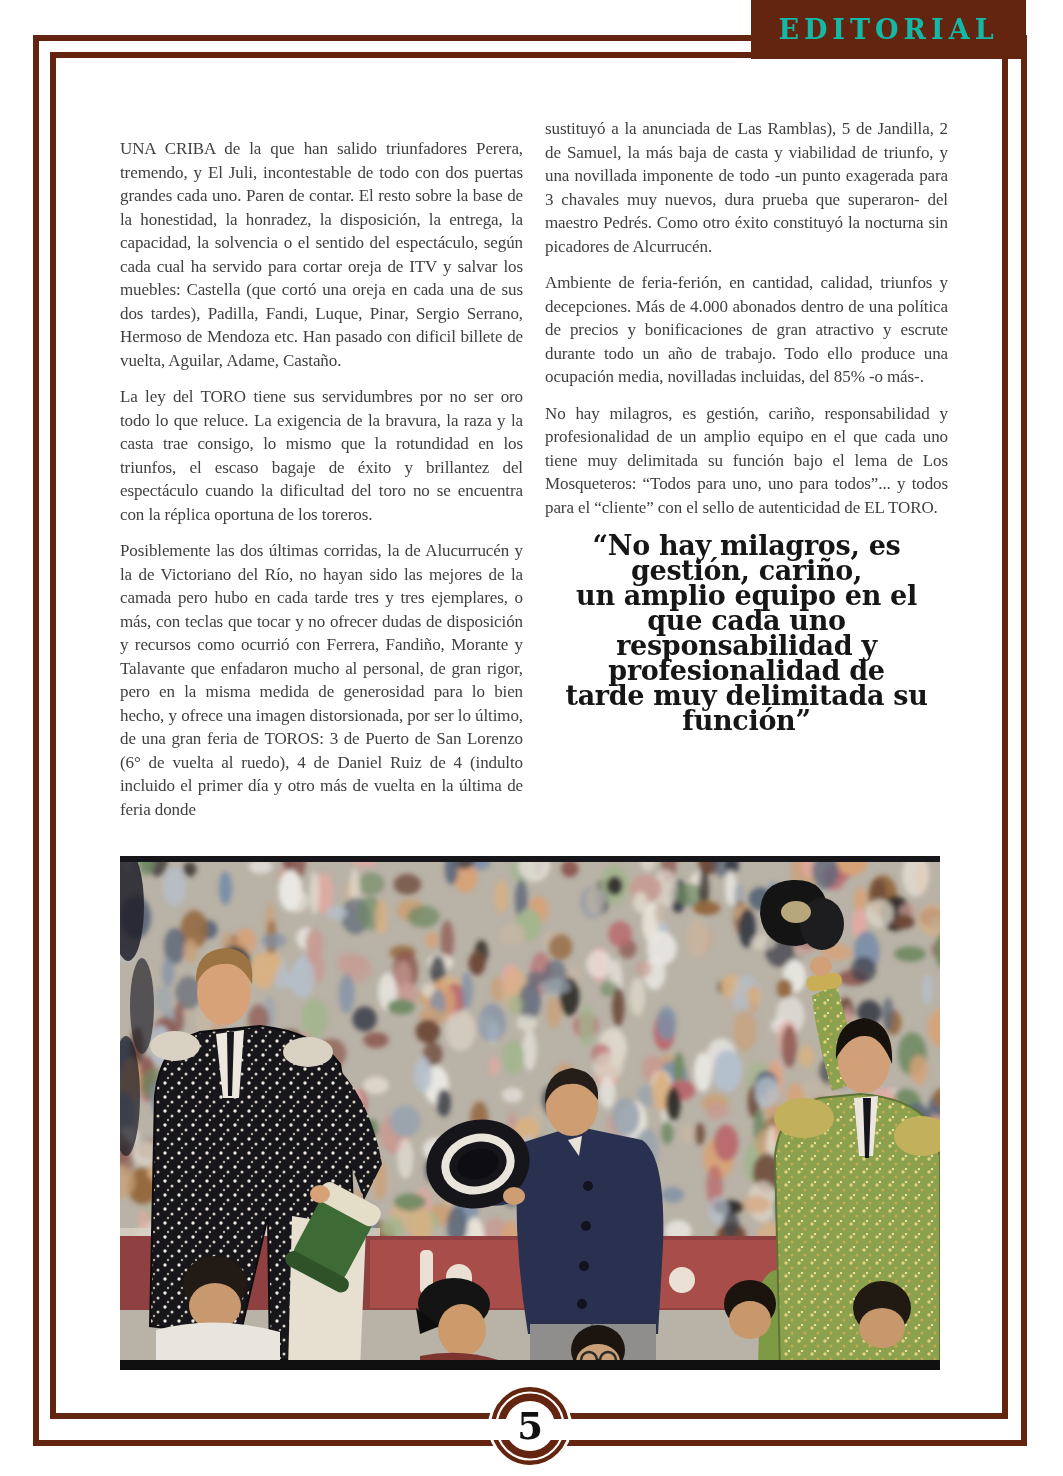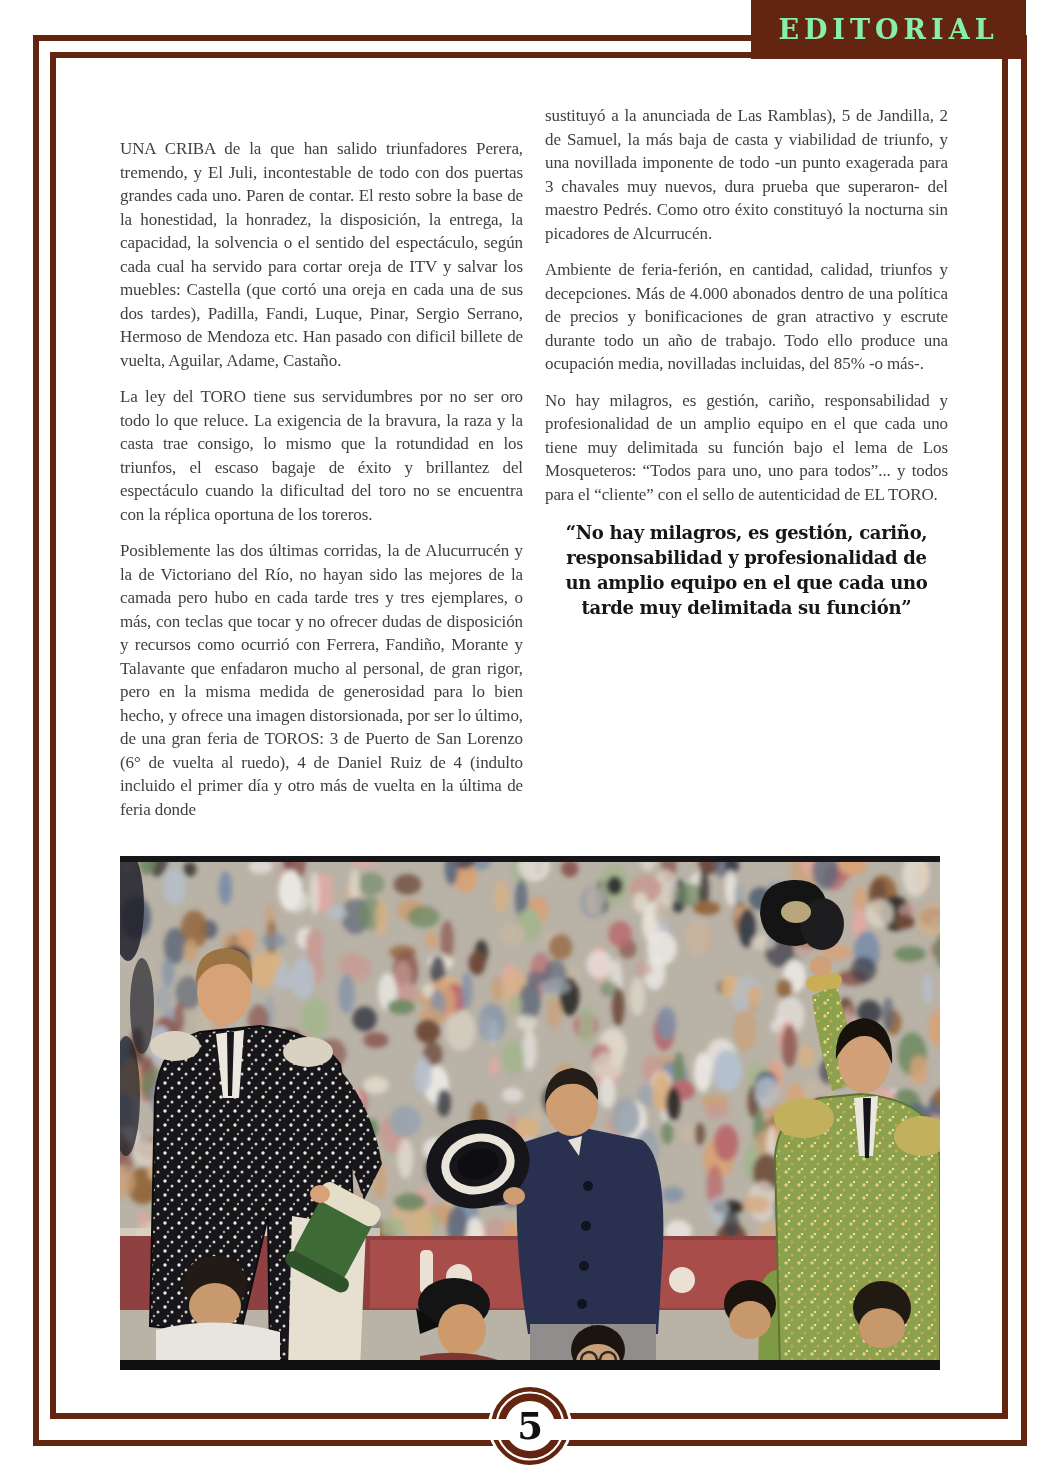--- a/index.html
+++ b/index.html
@@ -5,30 +5,30 @@
   html,body{margin:0;padding:0;background:#ffffff;}
   .page{position:relative;width:1063px;height:1476px;background:#fff;overflow:hidden;
         font-family:"Liberation Serif",serif;}
   
   .frame{position:absolute;border:6px solid #63250f;box-sizing:border-box;}
   .frame-outer{left:33px;top:35px;width:994px;height:1411px;}
   .frame-inner{left:50px;top:52px;width:958px;height:1367px;}
   
   .banner{position:absolute;left:751px;top:0;width:275px;height:59px;background:#63250f;
           display:flex;align-items:center;justify-content:center;z-index:5;}
-  .banner span{color:#86efac;font-family:"DejaVu Serif",serif;font-weight:bold;
+  .banner span{color:#14b8a6;font-family:"DejaVu Serif",serif;font-weight:bold;
                font-size:27px;letter-spacing:5px;}
   
   .col{position:absolute;width:403px;color:#3f3f3f;font-size:17px;line-height:23.5px;
        text-align:justify;letter-spacing:-0.1px;overflow:hidden;}
   .col p{margin:0 0 13px 0;}
   .col-left{left:120px;top:137px;height:714px;}
-  .col-right{left:545px;top:104px;height:742px;}
+  .col-right{left:545px;top:117px;height:742px;}
   .pull-quote{font-family:"DejaVu Serif",serif;font-weight:bold;color:#161616;
-              font-size:18px;line-height:25px;text-align:center;margin:14px 0 16px 0;
+              font-size:27px;line-height:25px;text-align:center;margin:14px 0 16px 0;
               letter-spacing:-0.3px;}
   
   .photo{position:absolute;left:120px;top:856px;width:820px;height:514px;z-index:4;}
   .photo svg{display:block;}
   
   .badge{position:absolute;left:475px;top:1371px;z-index:6;}
   .badge text{font-family:"DejaVu Serif",serif;font-weight:bold;fill:#111;}
 </style>
 </head>
 <body>
@@ -47,22 +47,22 @@
     <p>La ley del TORO tiene sus servidumbres por no ser oro todo lo que reluce. La exigencia de la bravura, la raza y la casta trae consigo, lo mismo que la rotundidad en los triunfos, el escaso bagaje de éxito y brillantez del espectáculo cuando la dificultad del toro no se encuentra con la réplica oportuna de los toreros.</p>
     <p>Posiblemente las dos últimas corridas, la de Alucurrucén y la de Victoriano del Río, no hayan sido las mejores de la camada pero hubo en cada tarde tres y tres ejemplares, o más, con teclas que tocar y no ofrecer dudas de disposición y recursos como ocurrió con Ferrera, Fandiño, Morante y Talavante que enfadaron mucho al personal, de gran rigor, pero en la misma medida de generosidad para lo bien hecho, y ofrece una imagen distorsionada, por ser lo último, de una gran feria de TOROS: 3 de Puerto de San Lorenzo (6° de vuelta al ruedo), 4 de Daniel Ruiz de 4 (indulto incluido el primer día y otro más de vuelta en la última de feria donde</p>
   </div>
 
   <div class="col col-right">
     <p>sustituyó a la anunciada de Las Ramblas), 5 de Jandilla, 2 de Samuel, la más baja de casta y viabilidad de triunfo, y una novillada imponente de todo -un punto exagerada para 3 chavales muy nuevos, dura prueba que superaron- del maestro Pedrés. Como otro éxito constituyó la nocturna sin picadores de Alcurrucén.</p>
     <p>Ambiente de feria-ferión, en cantidad, calidad, triunfos y decepciones. Más de 4.000 abonados dentro de una política de precios y bonificaciones de gran atractivo y escrute durante todo un año de trabajo. Todo ello produce una ocupación media, novilladas incluidas, del 85% -o más-.</p>
     <p>No hay milagros, es gestión, cariño, responsabilidad y profesionalidad de un amplio equipo en el que cada uno tiene muy delimitada su función bajo el lema de Los Mosqueteros: “Todos para uno, uno para todos”... y todos para el “cliente” con el sello de autenticidad de EL TORO.</p>
     <div class="pull-quote">
       <div>“No hay milagros, es gestión, cariño,</div>
+      <div>un amplio equipo en el que cada uno</div>
       <div>responsabilidad y profesionalidad de</div>
-      <div>un amplio equipo en el que cada uno</div>
       <div>tarde muy delimitada su función”</div>
     </div>
   </div>
 
   <div class="photo" role="img" aria-label="Dos toreros a hombros y un hombre saludando con el sombrero ante el público de la plaza">
     <svg width="820" height="514" viewBox="0 0 820 514" xmlns="http://www.w3.org/2000/svg">
       <defs>
         <filter id="blur1" x="-5%" y="-5%" width="110%" height="110%">
           <feGaussianBlur stdDeviation="2.4"></feGaussianBlur>
         </filter>

